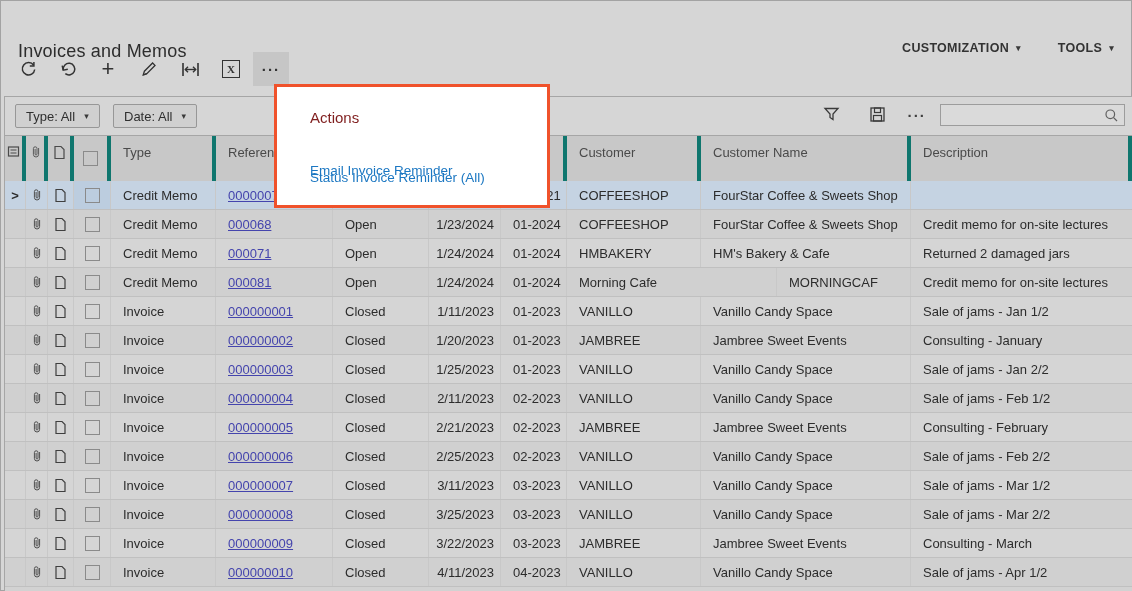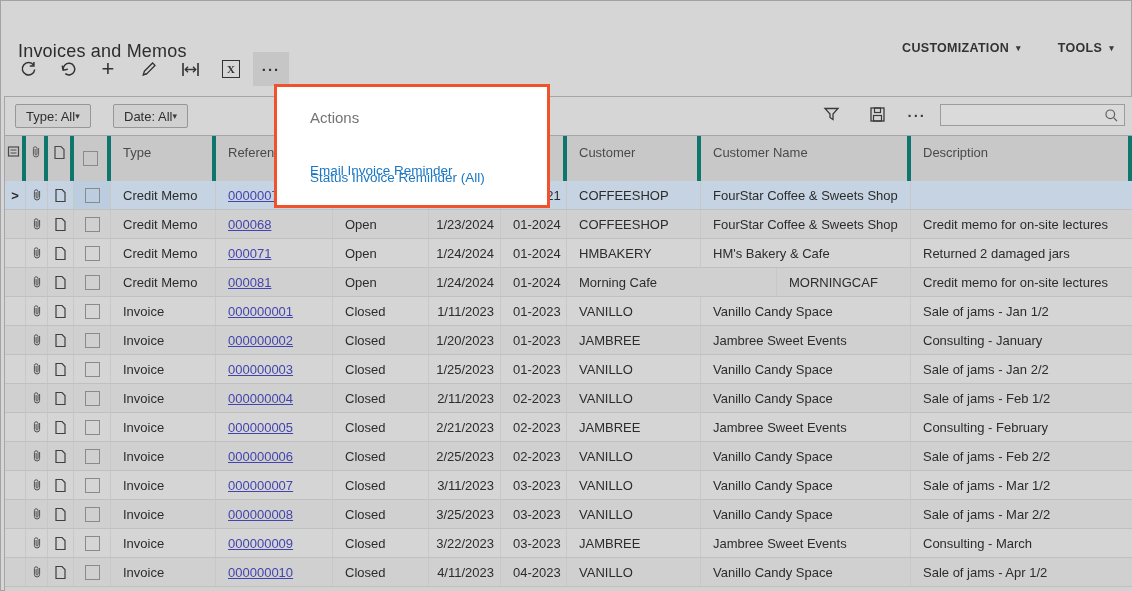--- a/index.html
+++ b/index.html
@@ -21,21 +21,21 @@
   .tbtn svg{display:block;}
   .plus-glyph{font-size:22px;font-weight:400;color:#333;line-height:1;}
   .excel-box{width:16px;height:16px;border:1.6px solid #333;display:flex;align-items:center;justify-content:center;
              font-size:11px;font-weight:700;color:#333;font-family:"Liberation Serif",serif;}
   .dots-glyph{font-size:15px;font-weight:700;color:#333;letter-spacing:2px;line-height:0;padding-bottom:7px;}
   
   .grid-panel{position:absolute;top:96px;left:4px;right:0;bottom:0;background:#d2d2d2;
               border-top:1px solid #a6a6a6;border-left:1px solid #a6a6a6;box-sizing:border-box;}
   .filterbar{position:relative;height:38px;background:#d6d6d6;}
   .chip{position:absolute;top:7px;height:24px;box-sizing:border-box;border:1px solid #979797;border-radius:2px;
-        background:#d0d0d0;display:flex;align-items:center;padding:0 10px;font-size:13px;color:#2f2f2f;cursor:pointer;}
+        background:#d0d0d0;display:flex;align-items:center;gap:9px;padding:0 10px;font-size:13px;color:#2f2f2f;cursor:pointer;}
   .chip-type{left:10px;}
   .chip-date{left:108px;}
   .fb-icon{position:absolute;top:9px;cursor:pointer;color:#3f3f3f;}
   .fb-filter{right:292px;}
   .fb-save{right:246px;}
   .fb-dots{right:206px;top:2px;}
   .searchbox{position:absolute;top:7px;right:7px;width:185px;height:22px;box-sizing:border-box;
              border:1px solid #9c9c9c;background:#dadada;}
   .searchbox input{position:absolute;left:4px;top:1px;width:152px;height:18px;border:none;background:transparent;
                    font-size:13px;font-family:"Liberation Sans",sans-serif;color:#333;outline:none;}
@@ -60,21 +60,21 @@
   .c-date{width:72px;justify-content:flex-end;padding-right:6px;}
   .c-period{width:66px;padding-left:12px;}
   .c-cust{width:134px;padding-left:12px;}
   .c-cname{width:210px;padding-left:12px;}
   .c-desc{flex:1;padding-left:12px;border-right:none;}
   .cb{width:13px;height:13px;border:1px solid #8a8a8a;background:transparent;display:block;}
   a.ref-link{color:#4444ad;text-decoration:underline;cursor:pointer;}
   
   .popup{position:absolute;left:274px;top:84px;width:276px;height:124px;box-sizing:border-box;
          background:#ffffff;border:3px solid #f0522b;z-index:20;}
-  .popup-title{position:absolute;left:33px;top:22px;font-size:15px;color:#737373;}
+  .popup-title{position:absolute;left:33px;top:22px;font-size:15px;color:#7f1d1d;}
   .popup-link{position:absolute;left:33px;font-size:13.5px;color:#1b77c2;cursor:pointer;}
   .popup-link.l1{top:52px;margin-top:24px;}
   .popup-link.l2{top:83px;}
 </style>
 </head>
 <body>
 
 <div class="titlebar">
   <div class="page-title">Invoices and Memos</div>
   <div class="top-menus">

